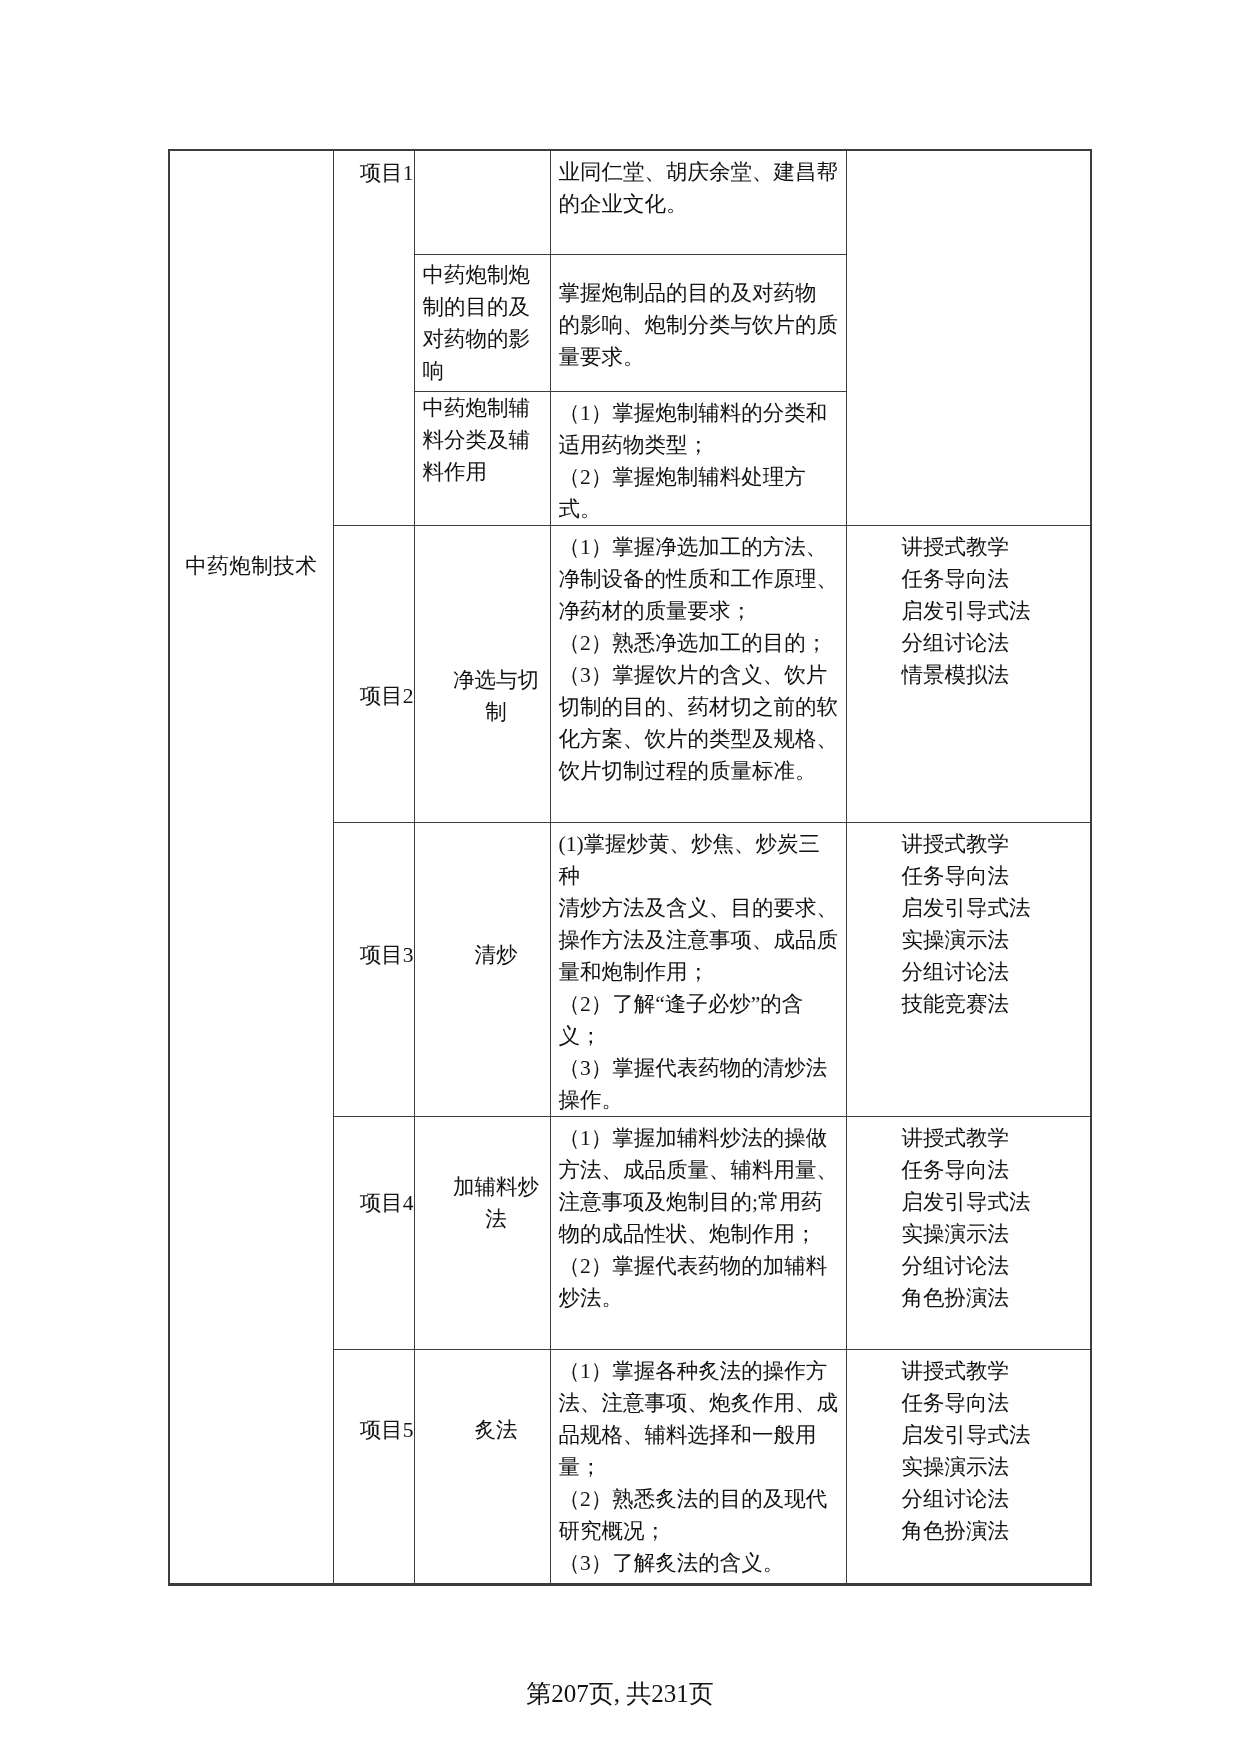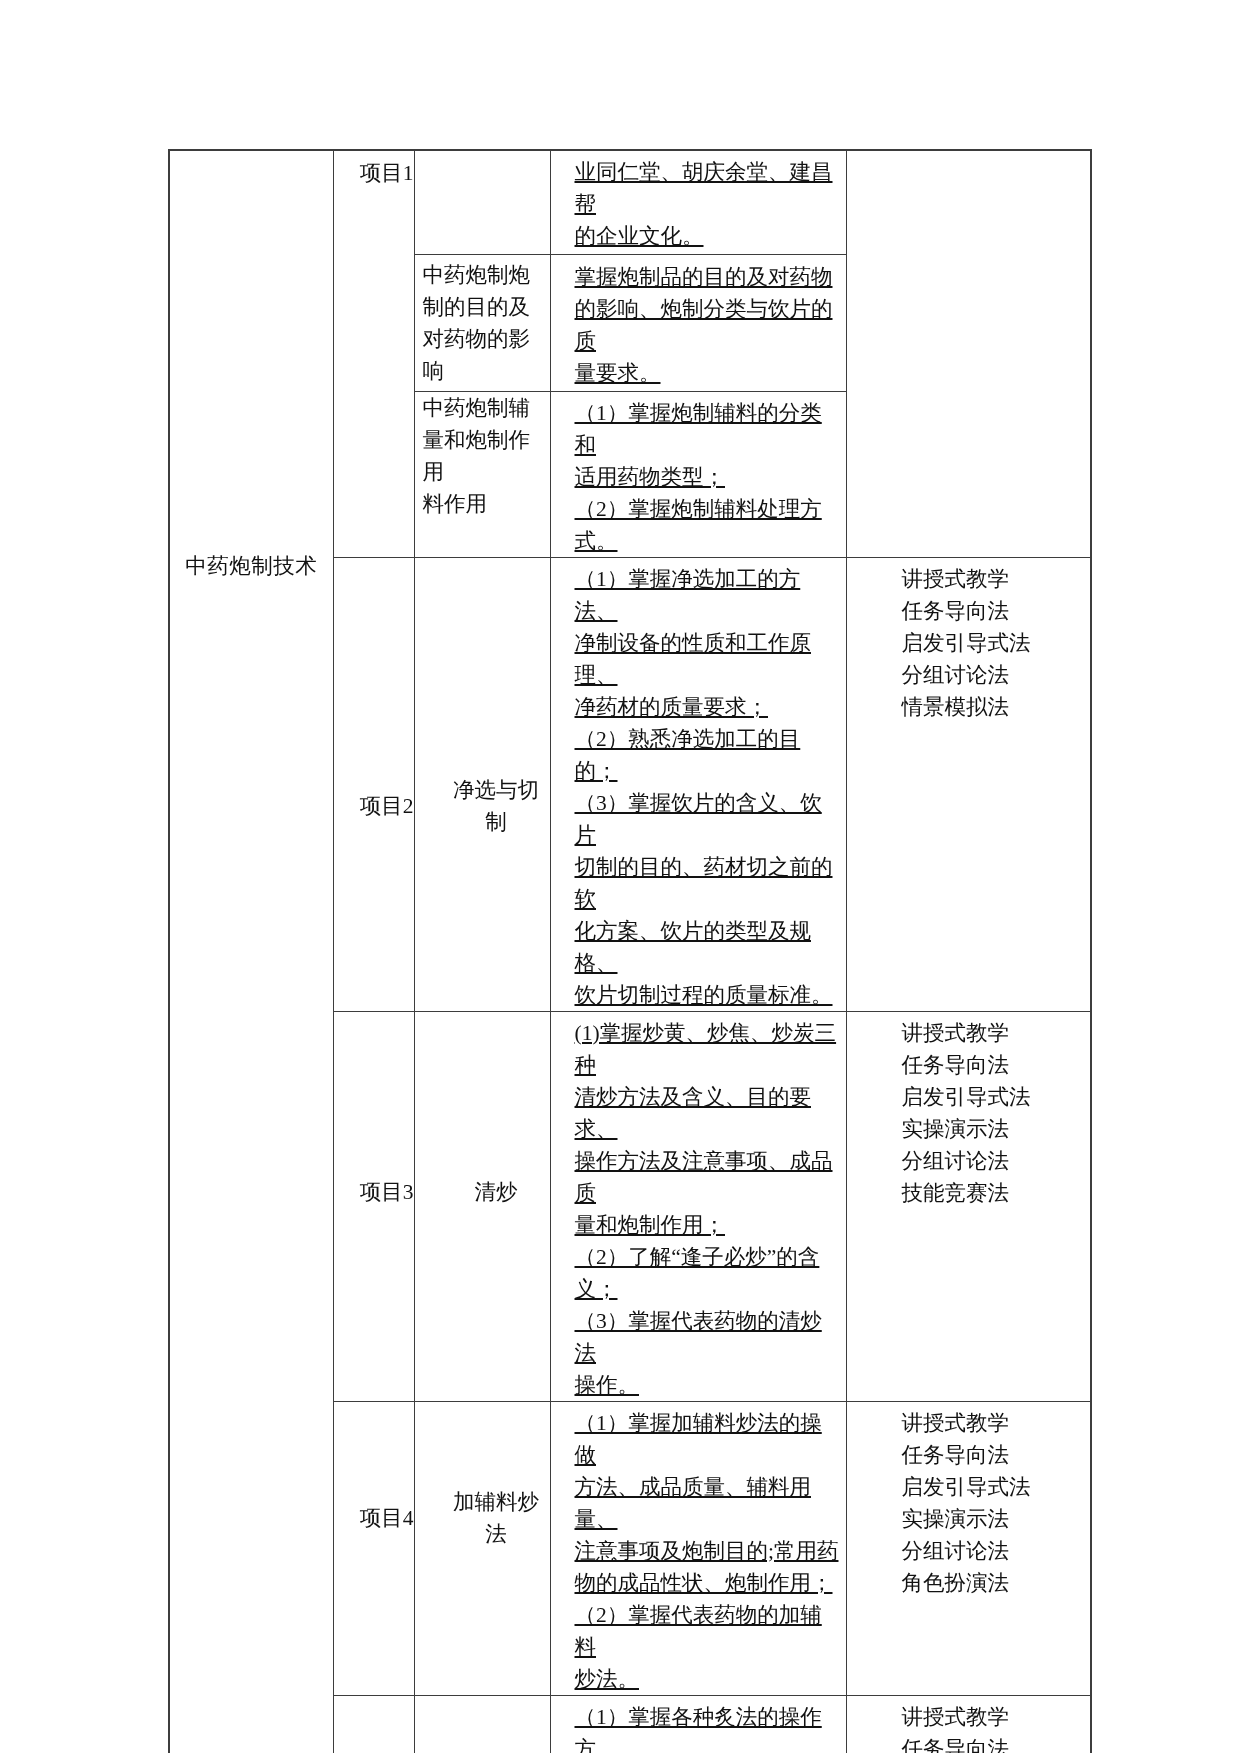--- a/index.html
+++ b/index.html
@@ -32,21 +32,21 @@
   tr.r4 { height: 297px; }
   tr.r5 { height: 273px; }
   tr.r6 { height: 233px; }
   tr.r7 { height: 235px; }
 
   .txt {
     font-size: 21.5px;
     line-height: 32px;
     white-space: pre-line;
   }
-  .obj  { padding: 5px 4px 0 24px; text-decoration: underline; }
+  .obj  { padding: 5px 4px 0 8px; }
   .meth { padding: 5px 0 0 12px; margin-left: 43px; }
   .taskwrap { padding: 0 4px 0 8px; }
 
   td.v-mid { vertical-align: middle; }
   td.v-top { vertical-align: top; }
 
   .course-cell { vertical-align: top; margin-top: 27px; }
   .course-label {
     margin-top: 403px;
     text-align: center;
@@ -116,21 +116,21 @@
       <td class="v-mid">
         <div class="txt obj">掌握炮制品的目的及对药物
 的影响、炮制分类与饮片的质
 量要求。</div>
       </td>
     </tr>
 
     <tr class="r3">
       <td>
         <div class="txt taskwrap">中药炮制辅
-量和炮制作用
+料分类及辅
 料作用</div>
       </td>
       <td>
         <div class="txt obj">（1）掌握炮制辅料的分类和
 适用药物类型；
 （2）掌握炮制辅料处理方式。</div>
       </td>
     </tr>
 
     <tr class="r4">
@@ -233,13 +233,14 @@
 启发引导式法
 实操演示法
 分组讨论法
 角色扮演法</div>
       </td>
     </tr>
   </tbody>
     </table>
 
 
+  <div class="pagination">第207页, 共231页</div>
 </div>
 
 </body></html>

